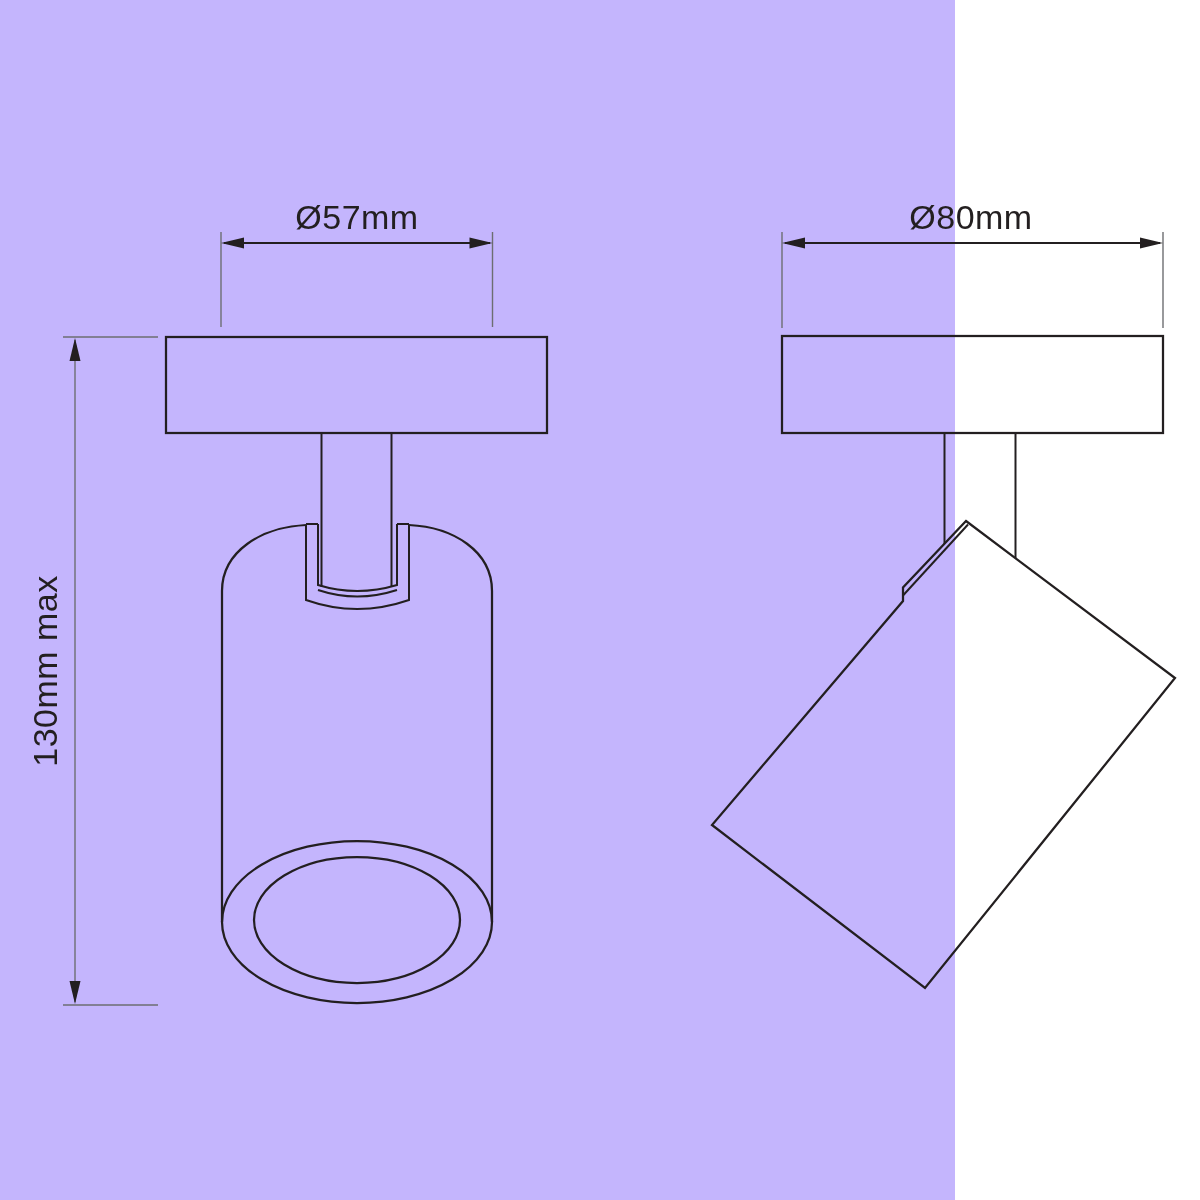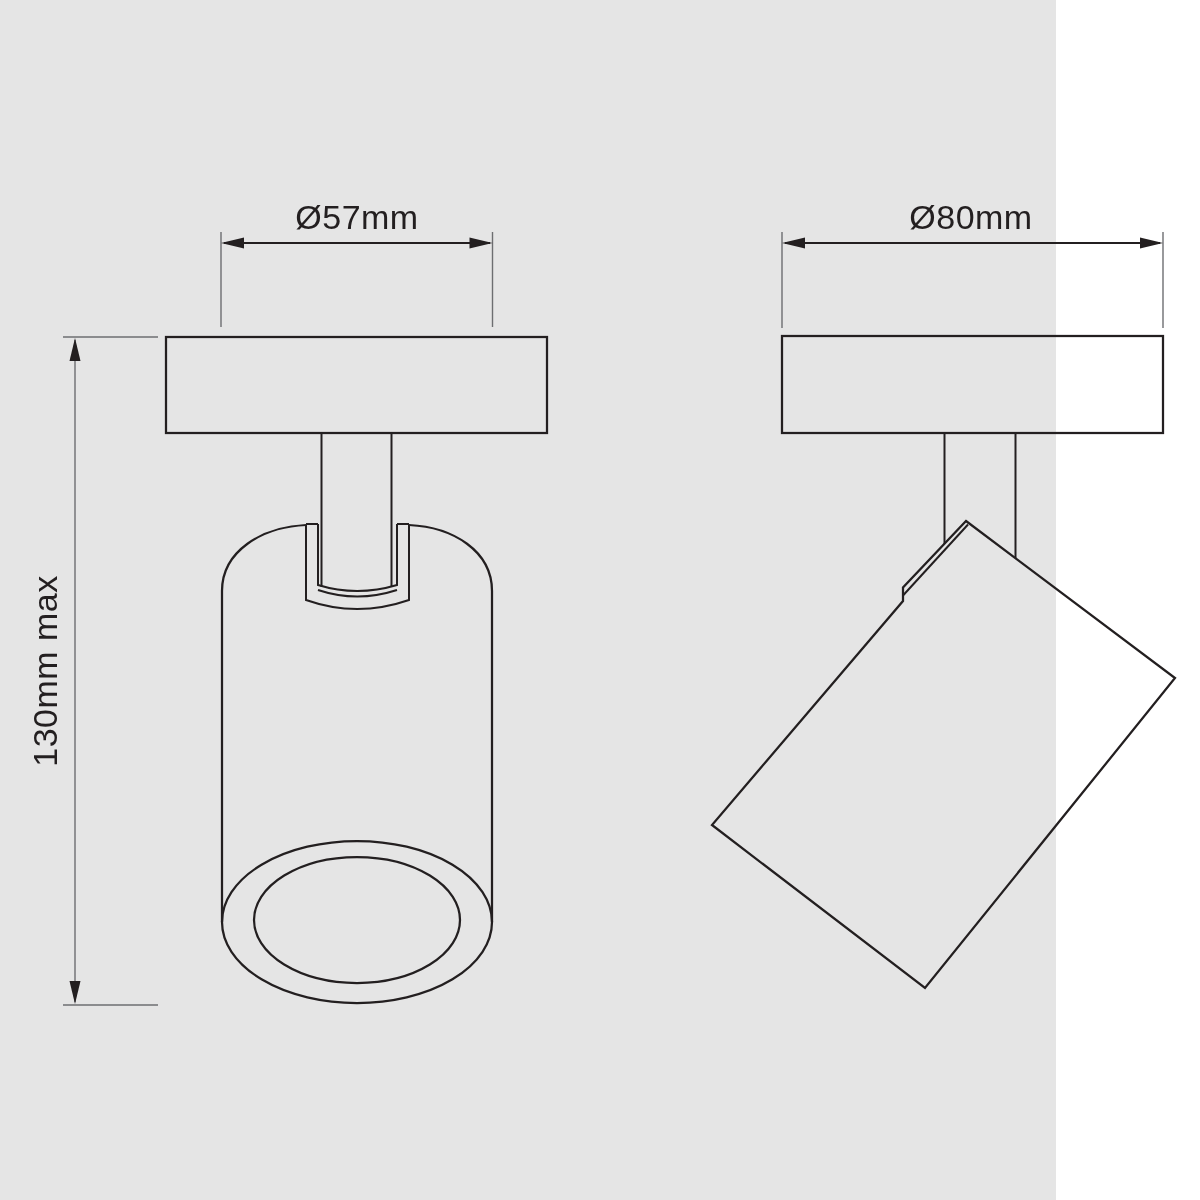--- a/index.html
+++ b/index.html
@@ -5,23 +5,23 @@
   html, body {
     margin: 0;
     padding: 0;
     background: #ffffff;
     width: 1200px;
     height: 1200px;
     overflow: hidden;
   }
   .canvas {
     position: relative;
-    width: 1056px;
+    width: 955px;
     height: 1200px;
-    background: #e5e5e5;
+    background: #c4b5fd;
   }
   svg { display: block; }
 
   
   .outline {
     fill: none;
     stroke: #231f20;
     stroke-width: 2.25;
     stroke-linejoin: miter;
     stroke-miterlimit: 8;

